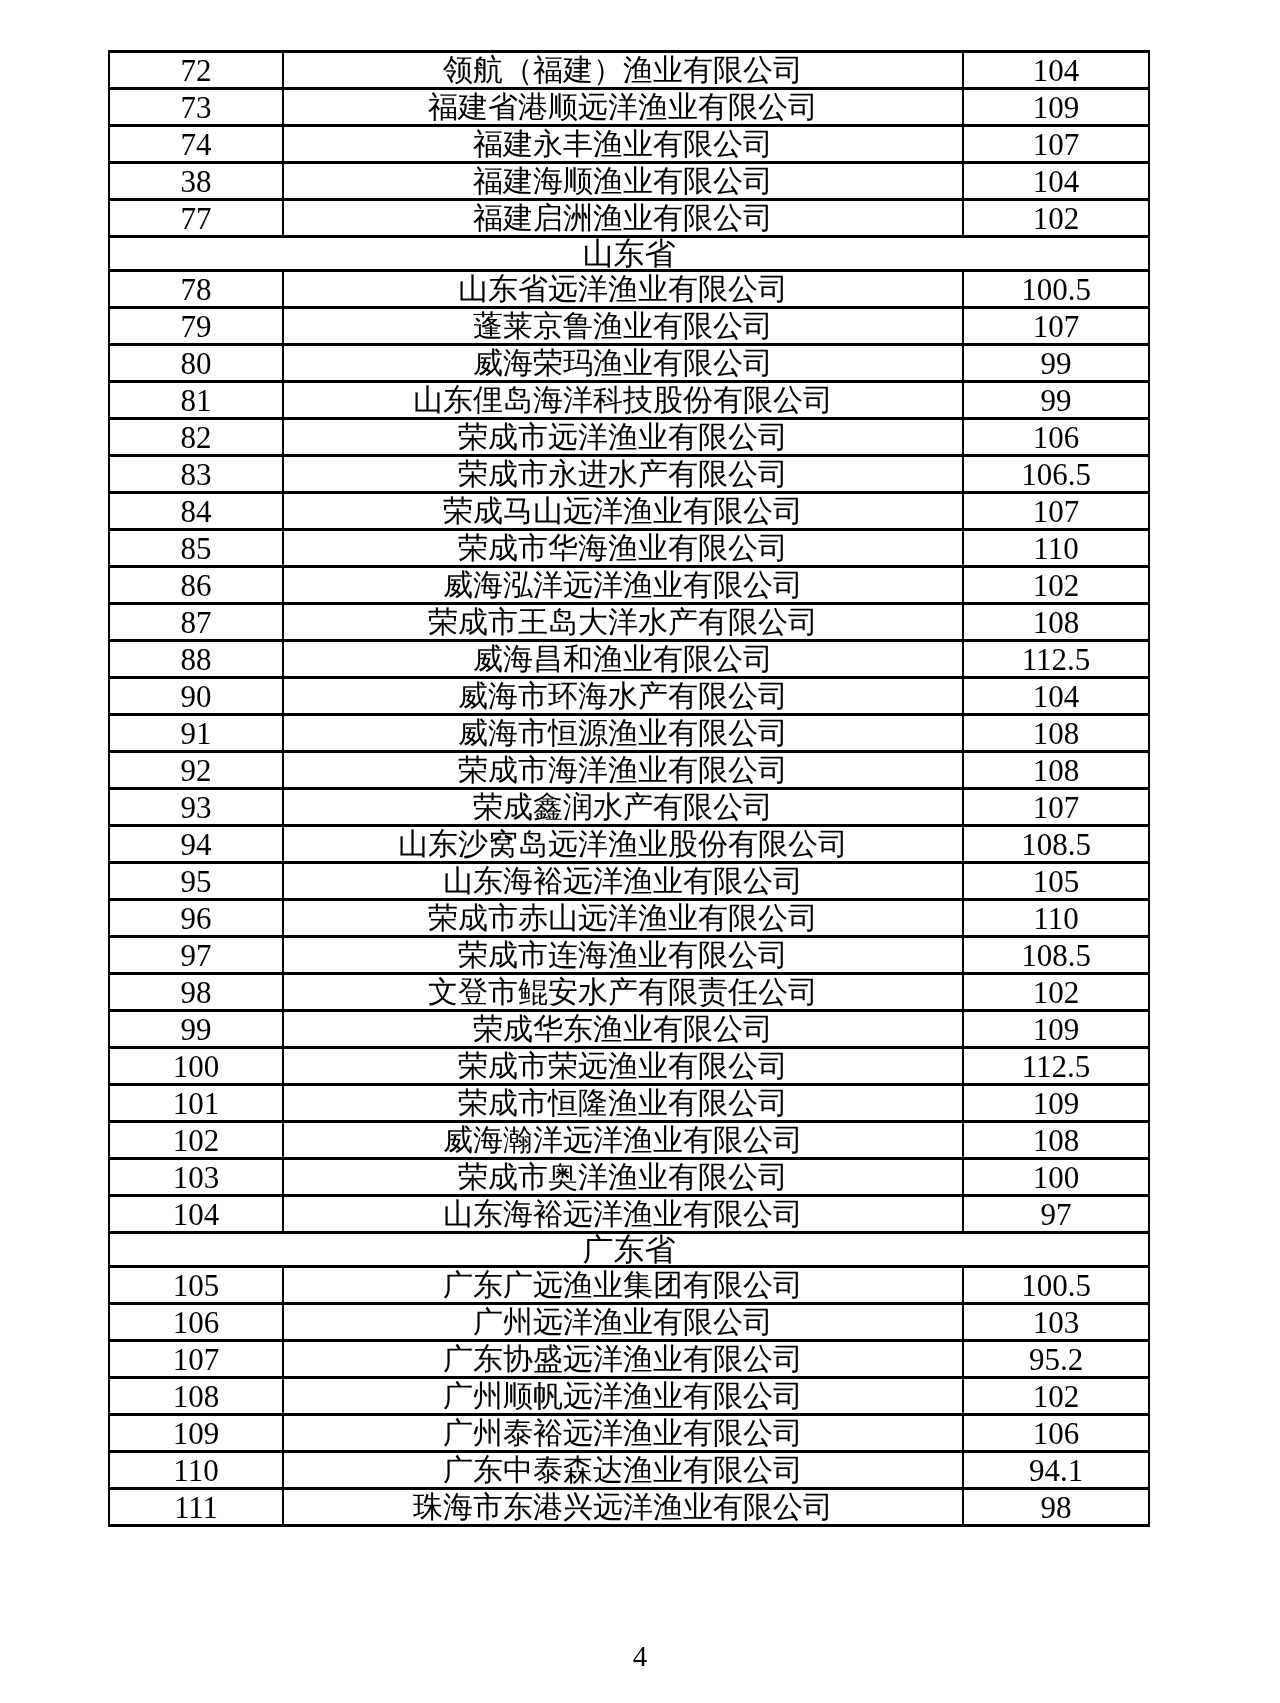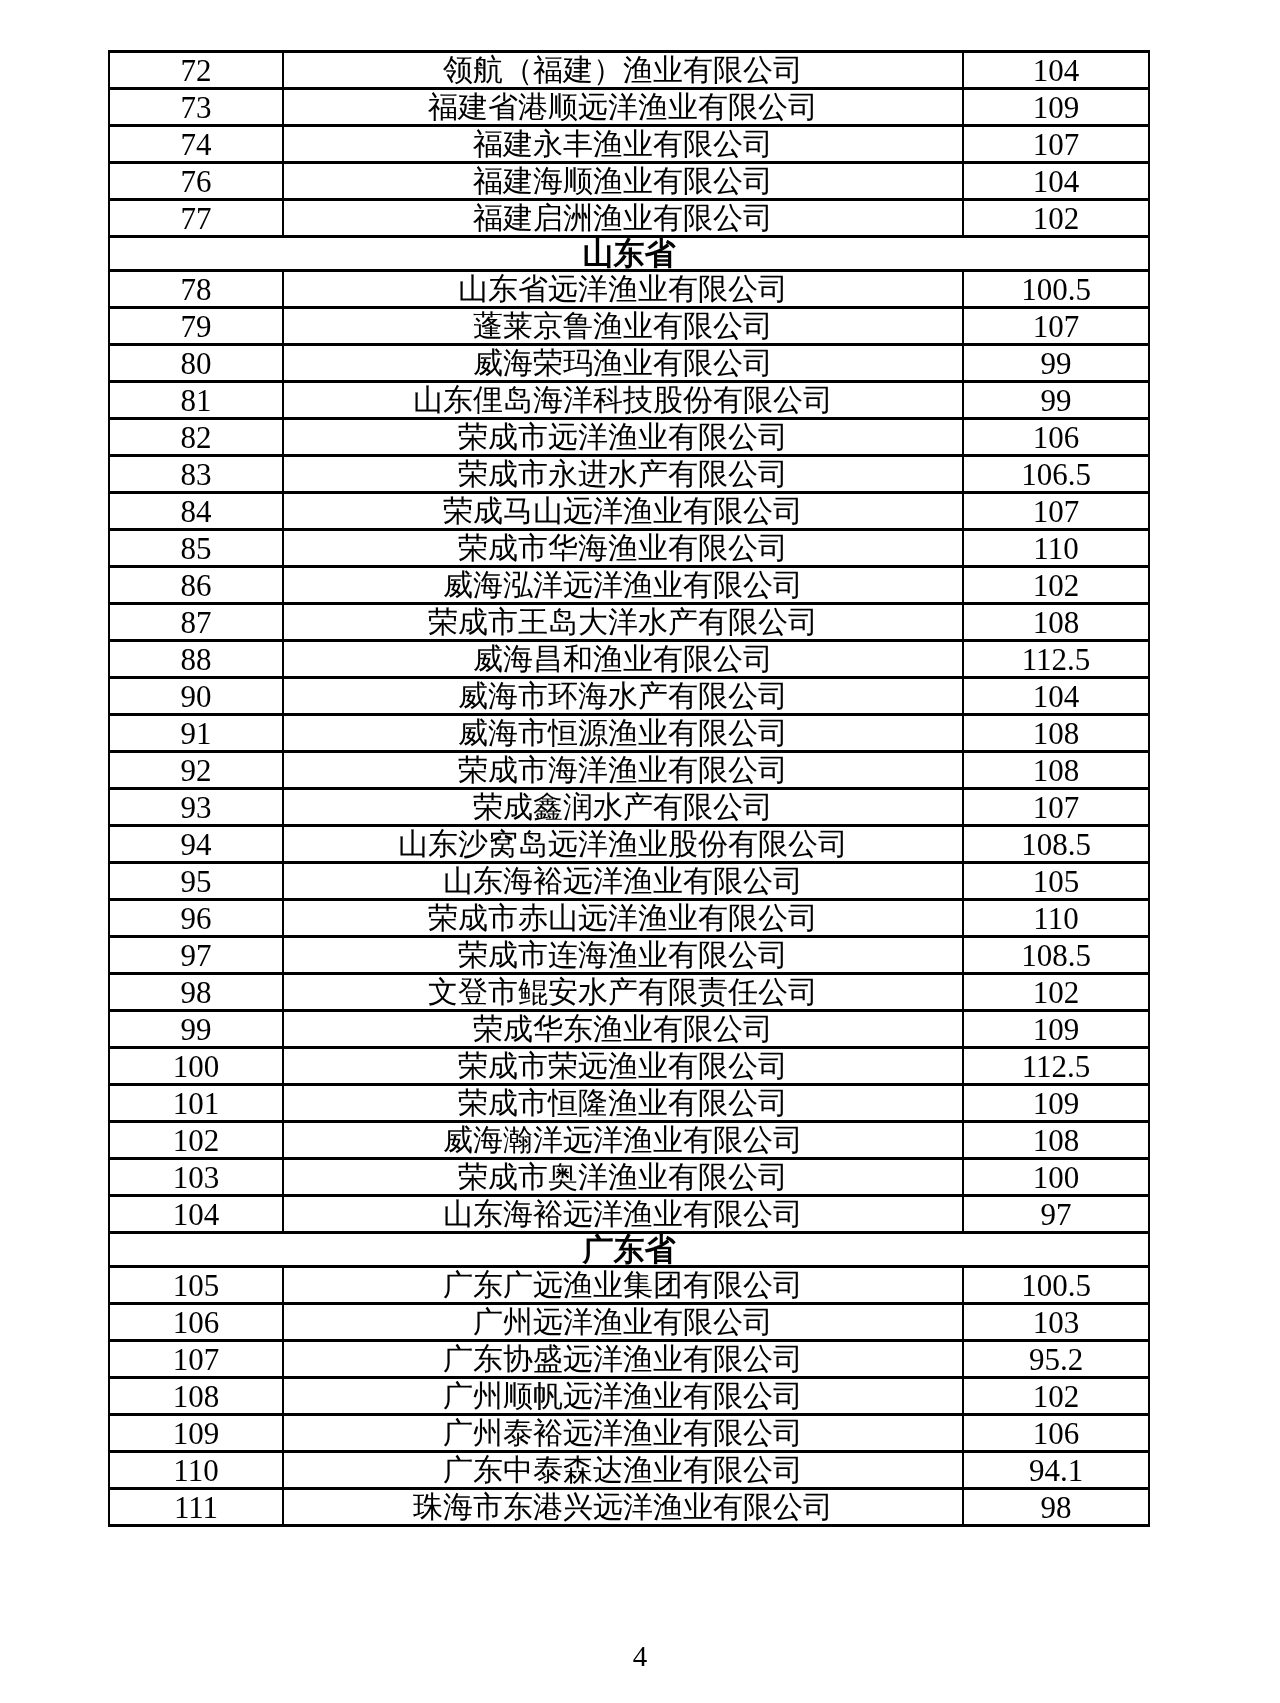--- a/index.html
+++ b/index.html
@@ -47,21 +47,21 @@
   td.cell-company {
     font-size: 30px;
     line-height: 1;
   }
   td.cell-score {
     font-size: 31px;
     line-height: 1;
   }
   td.cell-section {
     font-size: 31px;
-    font-weight: bold;
+    font-weight: normal;
     line-height: 1;
   }
   .page-number {
     position: absolute;
     left: 0;
     top: 1642px;
     width: 1280px;
     text-align: center;
     font-size: 29px;
     line-height: 1;
@@ -90,21 +90,21 @@
   </tr>
 
   <tr class="data-row">
     <td class="cell-no">74</td>
     <td class="cell-company">福建永丰渔业有限公司</td>
     <td class="cell-score">107</td>
   </tr>
 
 
   <tr class="data-row">
-    <td class="cell-no">76</td>
+    <td class="cell-no">38</td>
     <td class="cell-company">福建海顺渔业有限公司</td>
     <td class="cell-score">104</td>
   </tr>
 
   <tr class="data-row">
     <td class="cell-no">77</td>
     <td class="cell-company">福建启洲渔业有限公司</td>
     <td class="cell-score">102</td>
   </tr>
 

